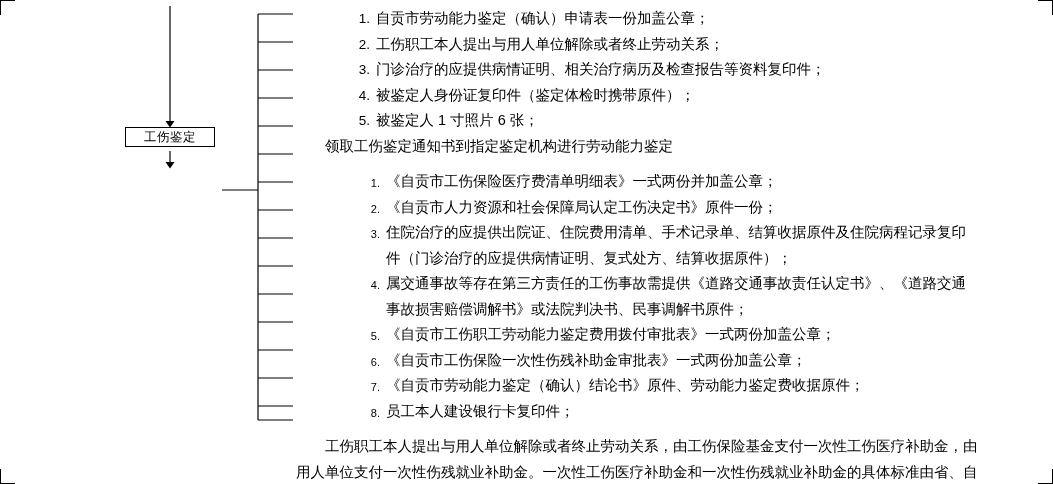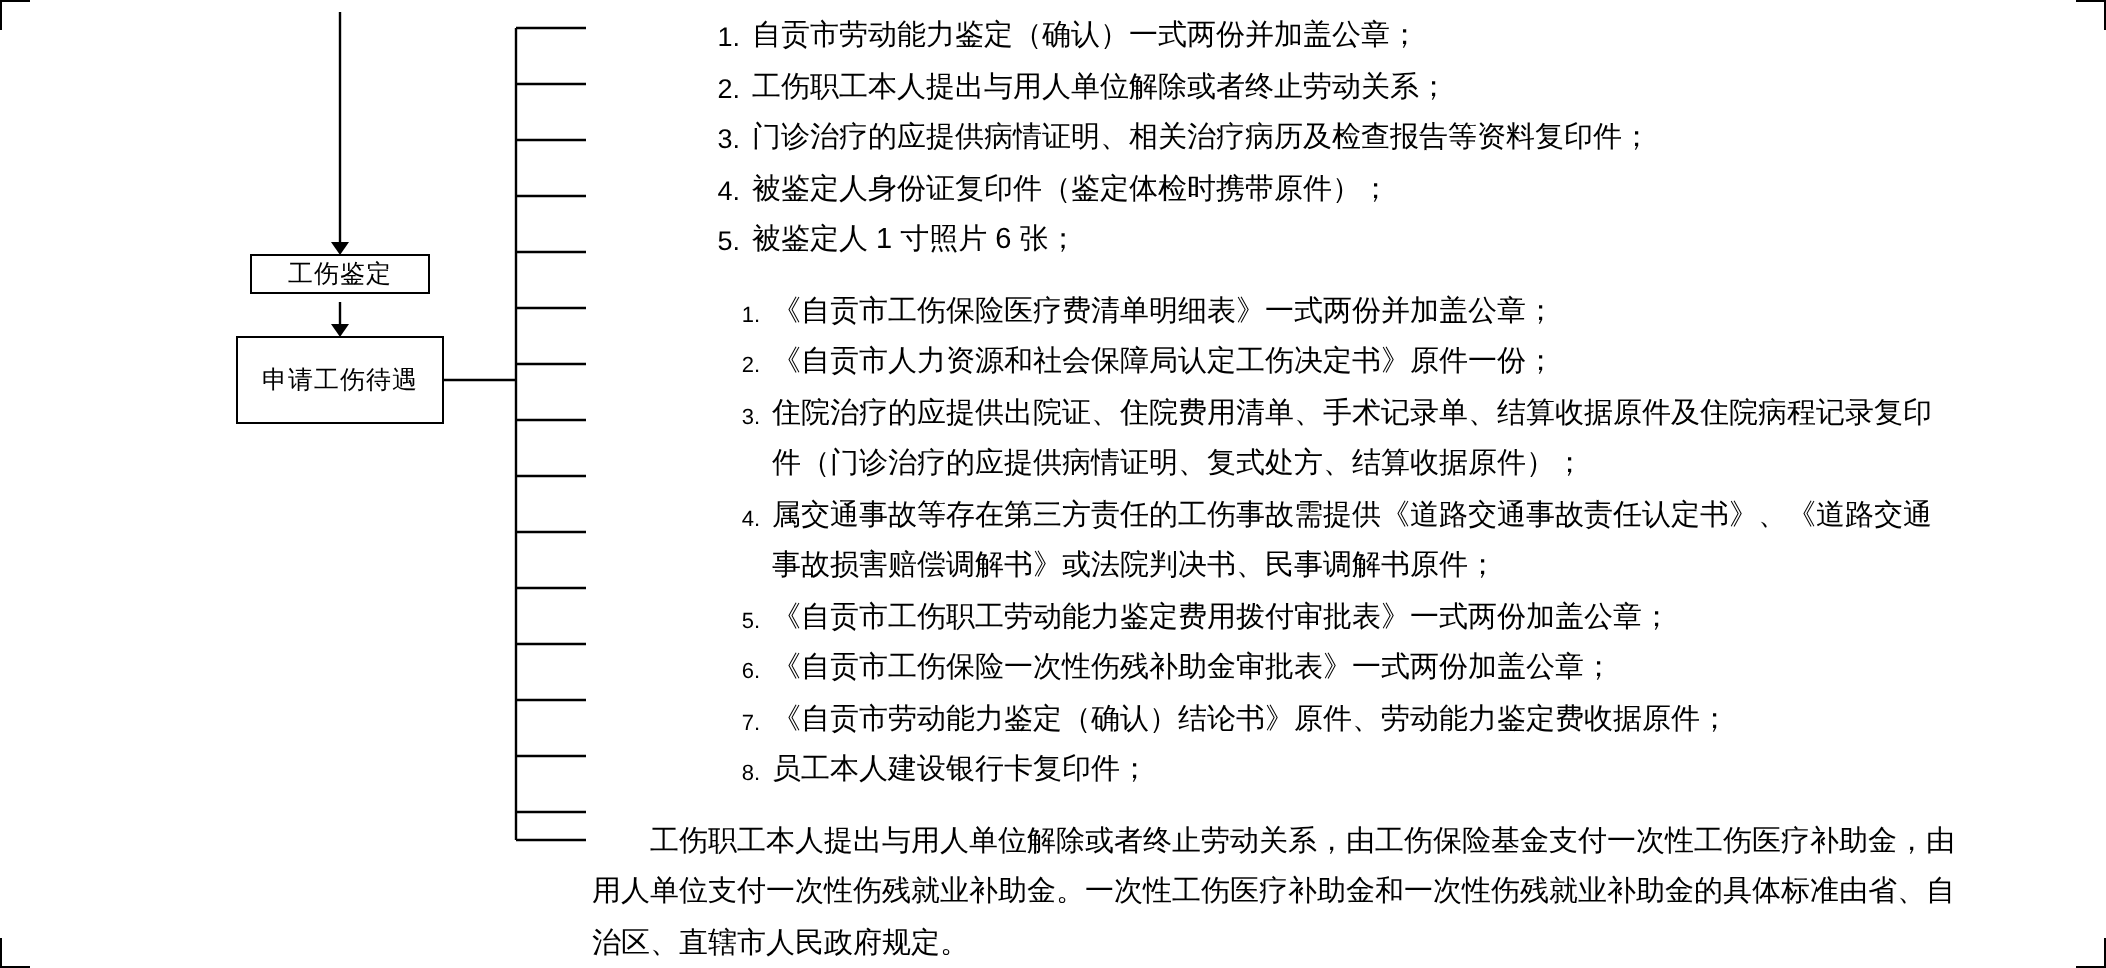--- a/index.html
+++ b/index.html
@@ -167,34 +167,32 @@
       <path d="M258 378 L293 378"></path>
       <path d="M258 406 L293 406"></path>
       <path d="M258 420 L293 420"></path>
     </g>
   </svg>
 
   <div class="flow-box" id="box-assess">
     <span>工伤鉴定</span>
   </div>
 
-  <div class="flow-box" id="box-apply">
-    <span>申请工伤待遇</span>
-  </div>
 
   <div id="content">
 
     <ol class="ol-main">
-      <li>自贡市劳动能力鉴定（确认）一式两份并加盖公章；</li>
+      <li>自贡市劳动能力鉴定（确认）申请表一份加盖公章；</li>
       <li>工伤职工本人提出与用人单位解除或者终止劳动关系；</li>
       <li>门诊治疗的应提供病情证明、相关治疗病历及检查报告等资料复印件；</li>
       <li>被鉴定人身份证复印件（鉴定体检时携带原件）；</li>
       <li>被鉴定人 1 寸照片 6 张；</li>
     </ol>
 
+    <p class="para">领取工伤鉴定通知书到指定鉴定机构进行劳动能力鉴定</p>
 
     <ol class="ol-sub">
       <li>《自贡市工伤保险医疗费清单明细表》一式两份并加盖公章；</li>
       <li>《自贡市人力资源和社会保障局认定工伤决定书》原件一份；</li>
       <li>住院治疗的应提供出院证、住院费用清单、手术记录单、结算收据原件及住院病程记录复印件（门诊治疗的应提供病情证明、复式处方、结算收据原件）；</li>
       <li>属交通事故等存在第三方责任的工伤事故需提供《道路交通事故责任认定书》、《道路交通事故损害赔偿调解书》或法院判决书、民事调解书原件；</li>
       <li>《自贡市工伤职工劳动能力鉴定费用拨付审批表》一式两份加盖公章；</li>
       <li>《自贡市工伤保险一次性伤残补助金审批表》一式两份加盖公章；</li>
       <li>《自贡市劳动能力鉴定（确认）结论书》原件、劳动能力鉴定费收据原件；</li>
       <li>员工本人建设银行卡复印件；</li>

